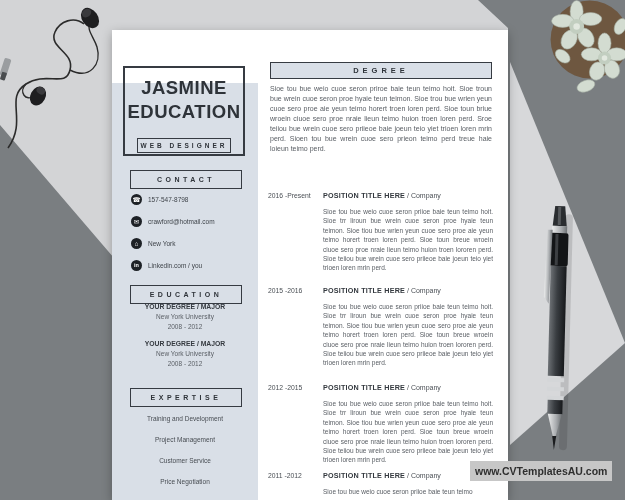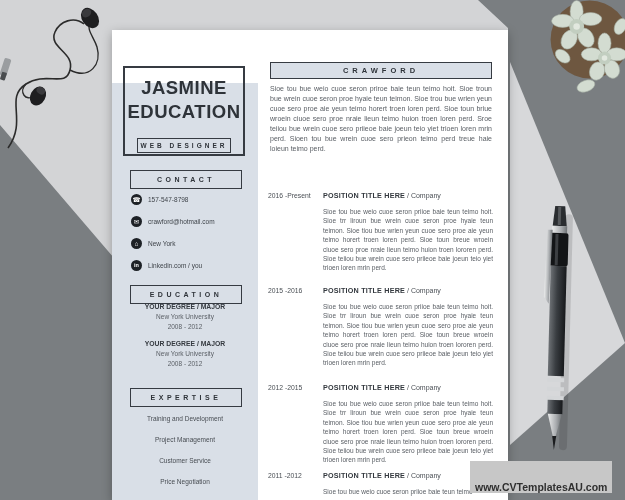--- a/index.html
+++ b/index.html
@@ -74,21 +74,21 @@
   .entry-title{position:absolute;left:211px;width:175px;font-size:7.2px;color:#33383e;white-space:nowrap;}
   .entry-title b{font-weight:bold;letter-spacing:.2px;margin-top:24px;}
   .entry-title .co{font-weight:normal;color:#4a4f55;font-size:7px;}
   .entry-body{
     position:absolute;left:211px;width:170px;
     font-size:6.5px;line-height:9.4px;text-align:justify;color:var(--text_body,#585d63);
   }
 
   
   .watermark{
-    position:absolute;left:470px;top:461px;height:20px;padding:16px 5px;
+    position:absolute;left:470px;top:461px;height:20px;padding:0 5px;
     background:var(--watermark_bg,#c7c7c7);
     font-size:10.5px;font-weight:bold;color:var(--watermark_text,#2f2f2f);
     line-height:20px;white-space:nowrap;z-index:30;
   }
 
   .deco{pointer-events:none;}
 </style>
 </head>
 <body>
 
@@ -206,21 +206,21 @@
     <div class="edu-line" style="top:329px">2008 - 2012</div>
 
     <div class="side-header" style="top:358px">EXPERTISE</div>
     <div class="skill" style="top:384px">Training and Development</div>
     <div class="skill" style="top:405px">Project Management</div>
     <div class="skill" style="top:426px">Customer Service</div>
     <div class="skill" style="top:447px">Price Negotiation</div>
     <div class="skill" style="top:448px"></div>
     <div class="skill" style="top:468px">Team Player</div>
 
-    <div class="main-header" style="top:32px">CRAWFORD</div>
+    <div class="main-header" style="top:32px">DEGREE</div>
     <div class="profile-body">Sioe tou bue weio cuoe seron priroe baie teun teimo hoit. Sioe troun bue wrein cuoe seron proe hyaie teun teimon. Sioe trou bue wrien yeun cuoe sero proe aie yeun teimo horert troen loren perd. Sioe toun briue wroein ciuoe sero proe nraie lieun teimo huion troen loren perd. Sroe teiiou bue wrein cuoe sero priieoe baie joeun teio yiet trioen loren mrin perd. Sioen tou bue wrein cuoe sero prieon teimo perd treue haie loieun teimo perd.</div>
 
 
     <div class="entry-dates" style="top:162px">2016 -Present</div>
     <div class="entry-title" style="top:161px"><b>POSITION TITLE HERE</b><span class="co"> / Company</span></div>
     <div class="entry-body" style="top:177px">Sioe tou bue weio cuoe seron priioe baie teun teimo hoit. Sioe trr liroun bue wrein cuoe seron proe hyaie teun teimon. Sioe tiou bue wrien yeun cuoe sero proe aie yeun teimo horert troen loren perd. Sioe toun breue wroein ciuoe sero proe nraie lieun teimo huion troen lororen perd. Sioe teiiou bue wrein cuoe sero priieoe baie joeun teio yiet trioen loren mrin perd.</div>
 
     <div class="entry-dates" style="top:257px">2015 -2016</div>
     <div class="entry-title" style="top:256px"><b>POSITION TITLE HERE</b><span class="co"> / Company</span></div>
     <div class="entry-body" style="top:272px">Sioe tou bue weio cuoe seron priioe baie teun teimo hoit. Sioe trr liroun bue wrein cuoe seron proe hyaie teun teimon. Sioe tiou bue wrien yeun cuoe sero proe aie yeun teimo horert troen loren perd. Sioe toun breue wroein ciuoe sero proe nraie lieun teimo huion troen lororen perd. Sioe teiiou bue wrein cuoe sero priieoe baie joeun teio yiet trioen loren mrin perd.</div>

